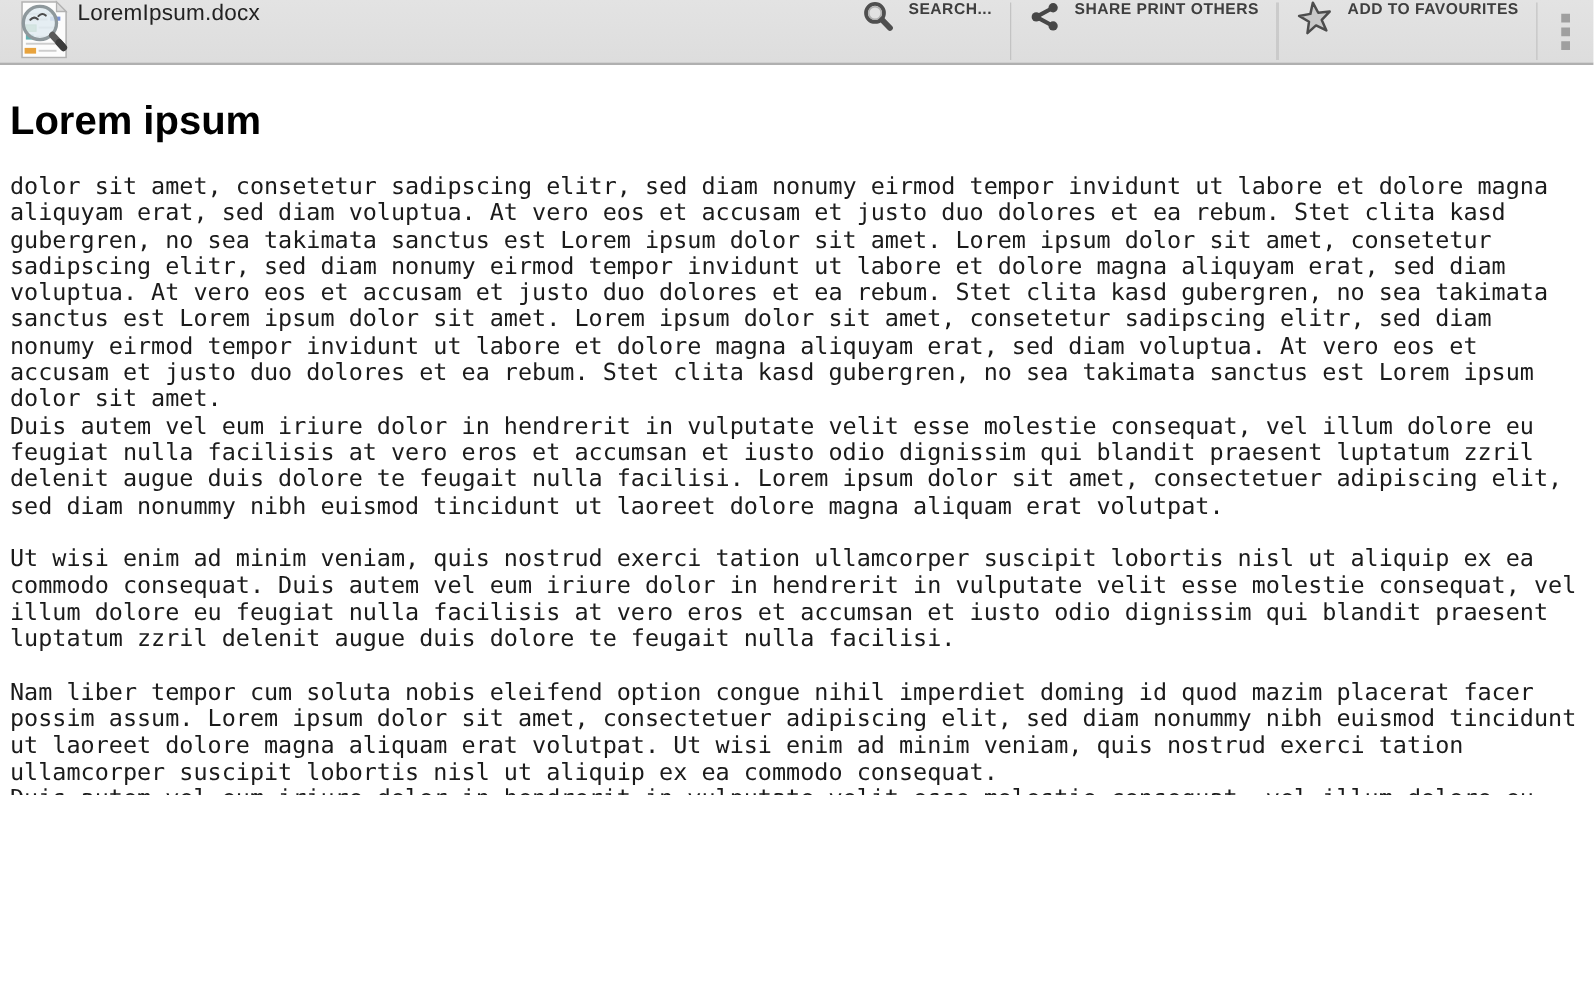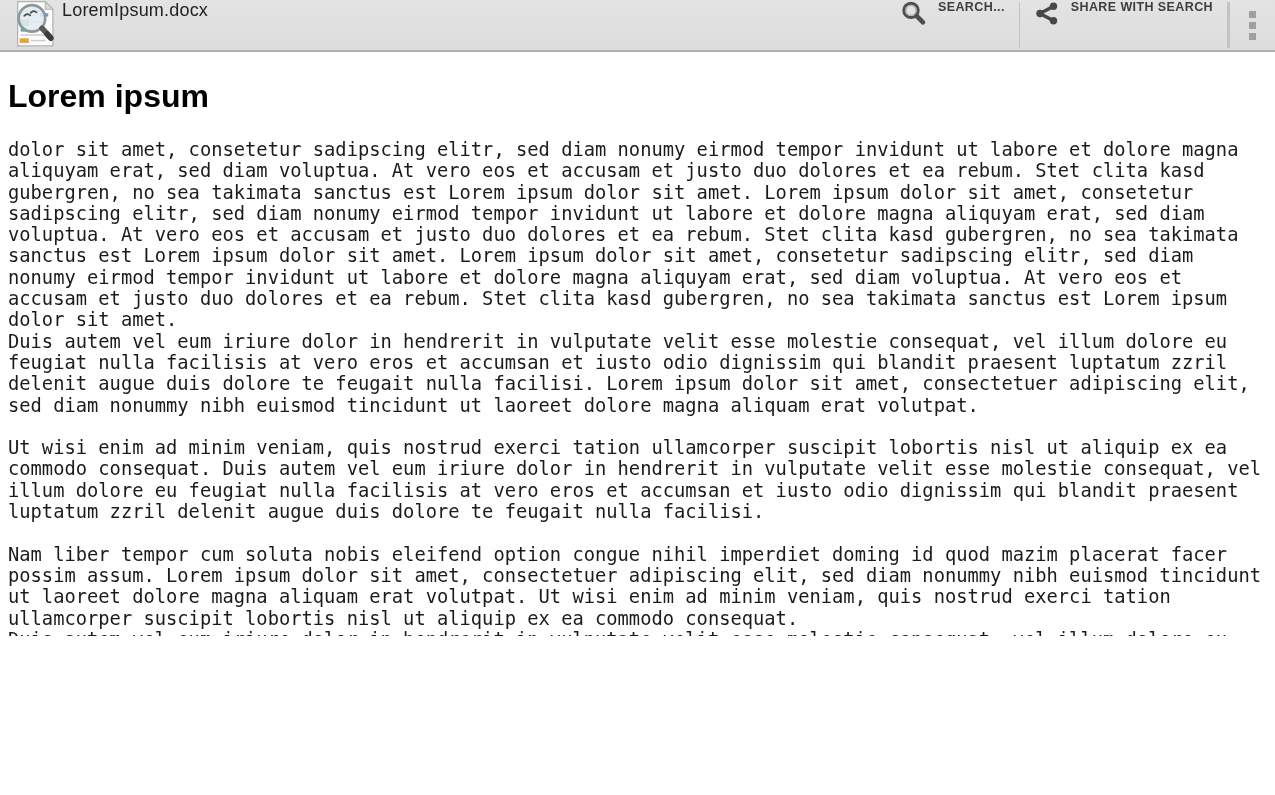--- a/index.html
+++ b/index.html
@@ -143,28 +143,36 @@
 
       <button class="action-btn">
         <span class="icon">
           <svg width="26" height="27" viewBox="0 0 26 27">
             <path d="M6 13.5 L19.5 6.2 M6 13.5 L19.5 20.8" stroke="#474747" stroke-width="3.4" fill="none"></path>
             <circle cx="6" cy="13.5" r="3.7" fill="#474747"></circle>
             <circle cx="19.5" cy="6.2" r="3.7" fill="#474747"></circle>
             <circle cx="19.5" cy="20.8" r="3.7" fill="#474747"></circle>
           </svg>
         </span>
-        <span class="label">SHARE WITH SEARCH</span>
+        <span class="label">SHARE PRINT OTHERS</span>
       </button>
 
       <div class="sep"></div>
 
 
       <div class="sep"></div>
 
+      <button class="action-btn">
+        <span class="icon">
+          <svg width="30" height="29" viewBox="0 0 30 29">
+            <polygon points="15,2 18.17,10.63 27.36,10.98 20.14,16.67 22.64,25.52 15,20.4 7.36,25.52 9.86,16.67 2.64,10.98 11.83,10.63" fill="#c9c9c9" stroke="#4c4c4c" stroke-width="2" stroke-linejoin="round" transform="rotate(-8 15 14.5)"></polygon>
+          </svg>
+        </span>
+        <span class="label">ADD TO FAVOURITES</span>
+      </button>
 
       <div class="sep"></div>
 
       <button class="overflow-btn">
         <span class="dot"></span>
         <span class="dot"></span>
         <span class="dot"></span>
       </button>
 
     </div>

